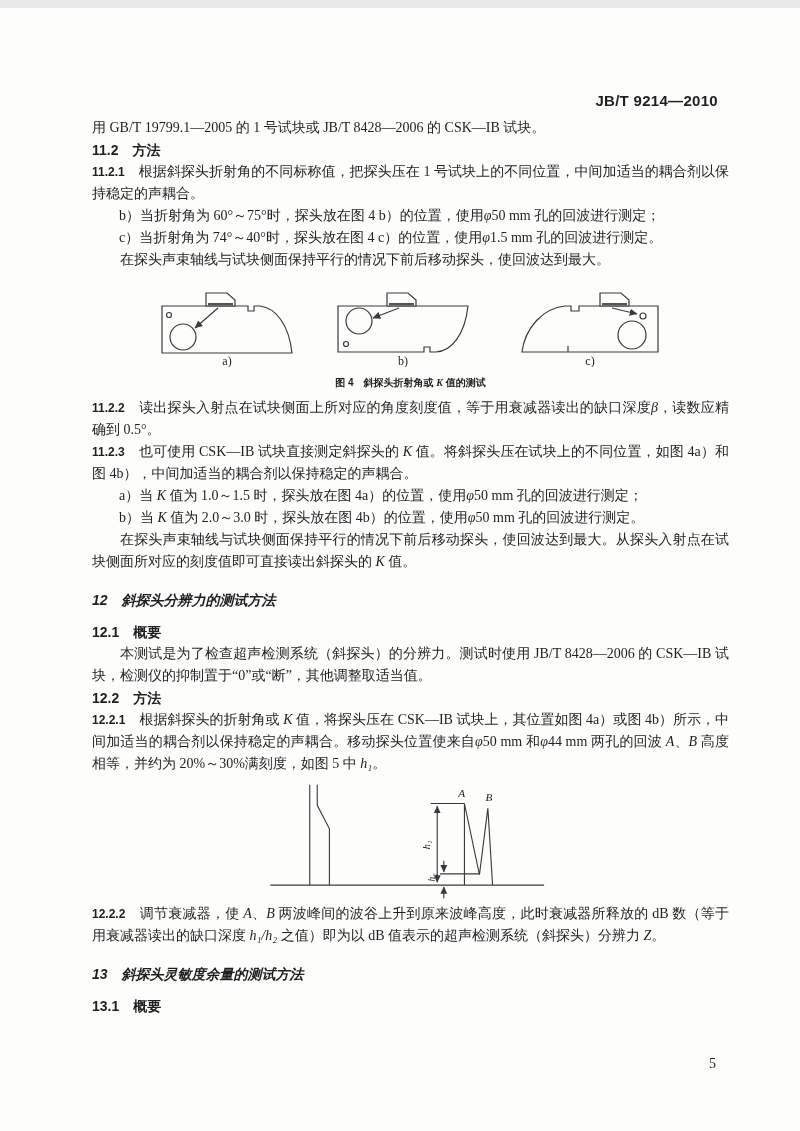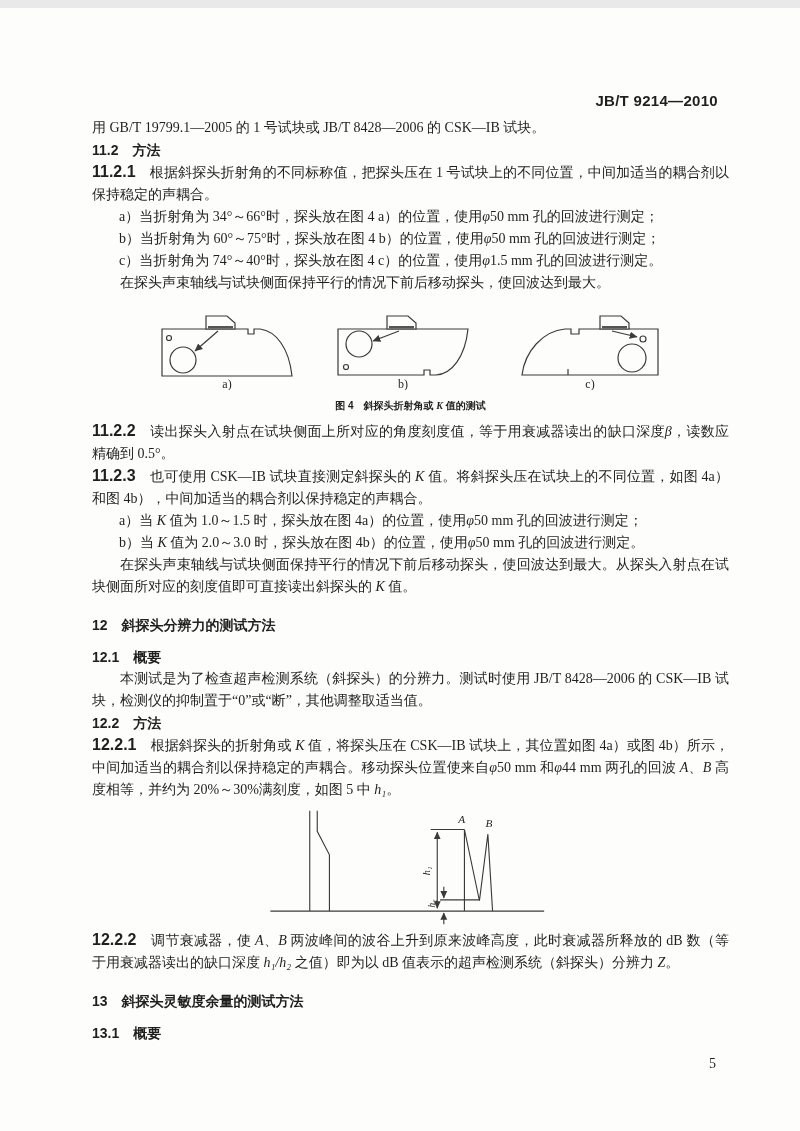--- a/index.html
+++ b/index.html
@@ -15,23 +15,23 @@
   }
   .content{position:absolute;left:92px;top:109px;width:637px;}
   p.body{margin:0;line-height:22px;text-align:justify;}
   p.li{margin:0;line-height:22px;padding-left:27px;text-align:justify;}
   .indent{text-indent:2em;}
   .clause{
     font-family:"Liberation Sans","DejaVu Sans",sans-serif;
     font-weight:700;font-size:14px;line-height:22px;margin:0;
   }
   .rit{font-style:italic;font-family:"Liberation Serif","DejaVu Serif",serif;}
-  .rnum{font-family:"Liberation Sans","DejaVu Sans",sans-serif;font-weight:600;font-size:16px;}
+  .rnum{font-family:"Liberation Sans","DejaVu Sans",sans-serif;font-weight:600;font-size:12px;}
   .mt6{margin-top:6px;}
-  .sec-head{margin-top:16px;margin-bottom:10px;}
+  .sec-head{margin-top:16px;margin-bottom:10px;font-style:italic;}
   .sub-head{margin-top:4px;}
   figure{margin:0;text-align:center;}
   .fig4{margin-top:4px;}
   .fig4row{display:flex;justify-content:center;align-items:flex-end;gap:26px;}
   .figcap{
     font-family:"Liberation Sans","DejaVu Sans",sans-serif;
     font-weight:700;font-size:10px;line-height:28px;margin-top:2px;
   }
   .figcap .rit{font-weight:700;}
   .fig5{margin-top:4px;}
@@ -50,21 +50,20 @@
 
   <main class="content">
 
     <p class="body"><span>用 GB/T 19799.1—2005 的 1 号试块或 JB/T 8428—2006 的 CSK—IB 试块。</span></p>
 
     <p class="clause">11.2　方法</p>
 
     <p class="body"><span class="rnum">11.2.1</span><span>　根据斜探头折射角的不同标称值，把探头压在 1 号试块上的不同位置，中间加适当的耦合剂以保持稳定的声耦合。</span></p>
 
     <div>
-      <p class="li"><span>a）当折射角为 34°～66°时，探头放在图 4 a）的位置，使用</span><span class="rit">φ</span><span>50 mm 孔的回波进行测定；</span></p>
       <p class="li"><span>b）当折射角为 60°～75°时，探头放在图 4 b）的位置，使用</span><span class="rit">φ</span><span>50 mm 孔的回波进行测定；</span></p>
       <p class="li"><span>c）当折射角为 74°～40°时，探头放在图 4 c）的位置，使用</span><span class="rit">φ</span><span>1.5 mm 孔的回波进行测定。</span></p>
     </div>
 
     <p class="body indent"><span>在探头声束轴线与试块侧面保持平行的情况下前后移动探头，使回波达到最大。</span></p>
 
     <figure class="fig4">
       <div class="fig4row">
 
         <svg width="150" height="92" viewBox="0 0 150 92">

